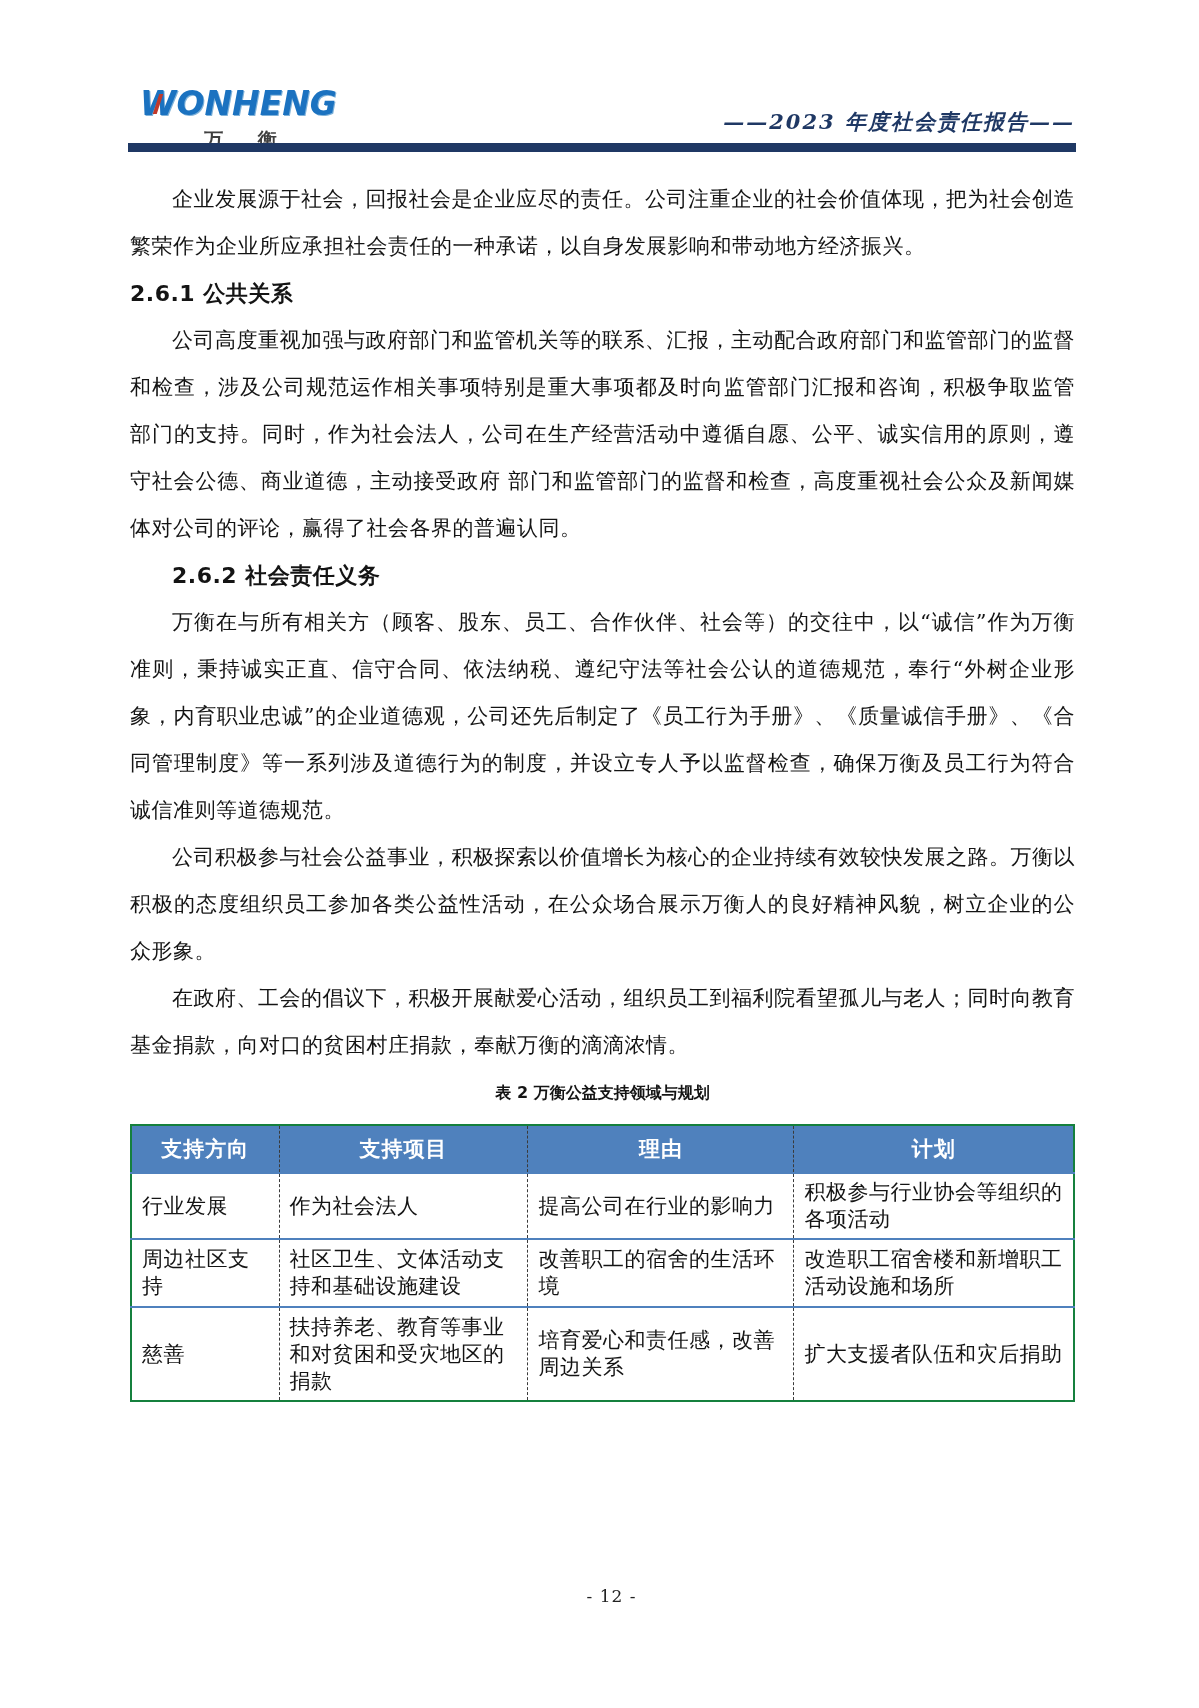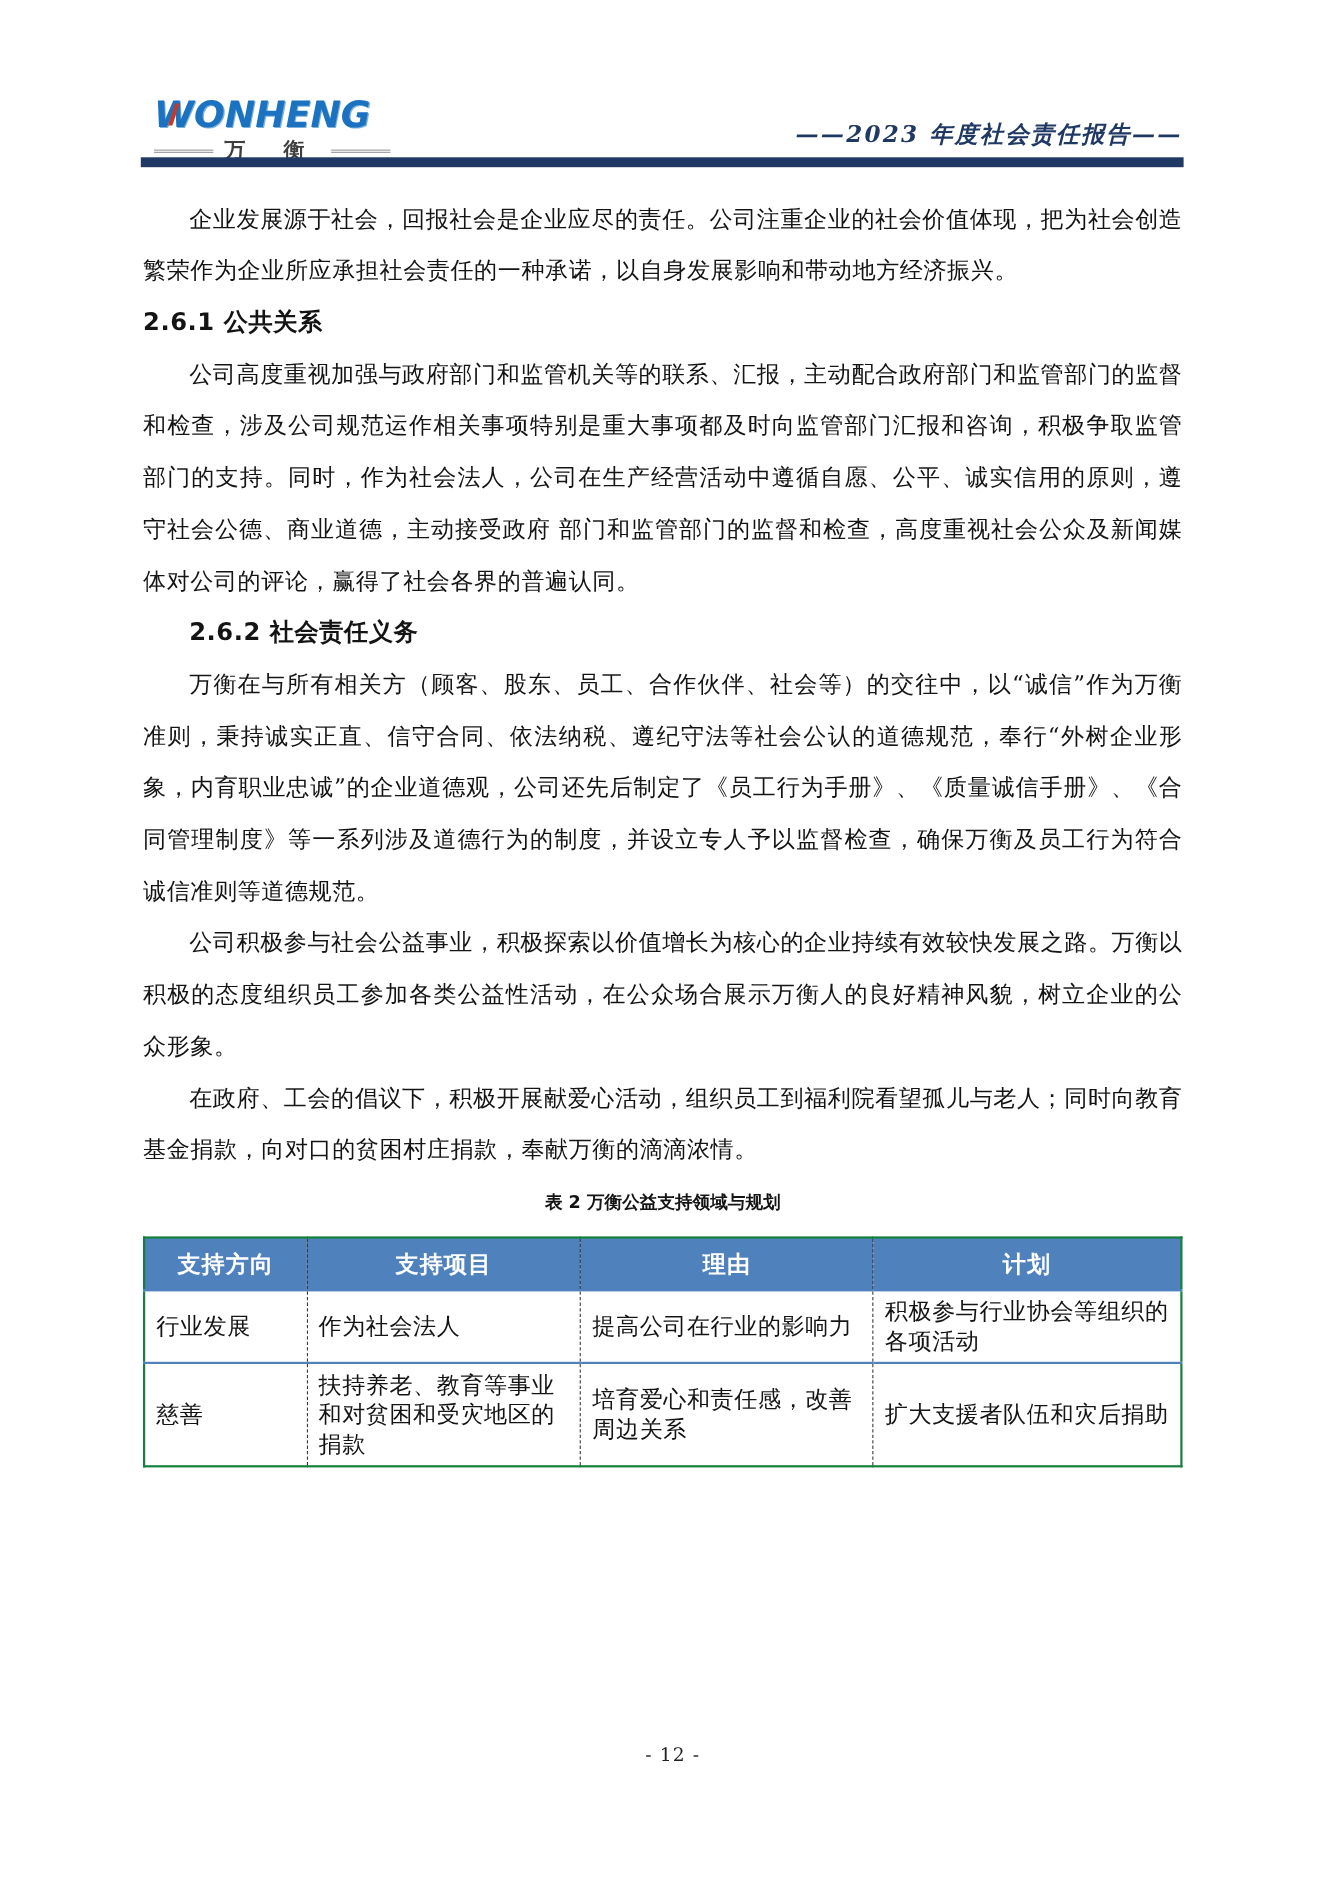--- a/index.html
+++ b/index.html
@@ -24,21 +24,21 @@
     text-shadow:1px 1px 0 #7fb2d9;
   }
   .logo-red-accent {
     position:absolute; left:16px; top:8px;
     width:4px; height:20px;
     background:#c23a2b;
     transform:skewX(-18deg);
   }
   .logo-sub {
     display:flex; align-items:center; justify-content:center;
-    margin-top:2px; color:#4a4a4a;
+    margin-top:2px; color:#4a4a4a;flex-direction:column;
   }
   .logo-sub-line { flex:1 1 auto; height:0; border-top:3px double #9a9a9a; }
   .logo-sub-text {
     padding:0 10px;
     font-family:"DejaVu Sans","Liberation Sans",sans-serif;
     font-weight:bold; font-size:19px; letter-spacing:14px;
     color:#3f3f3f; white-space:nowrap;
   }
   .header-title {
     position:absolute; top:108px; right:124px;
@@ -166,20 +166,26 @@
           <th>计划</th>
         </tr>
       </thead>
       <tbody>
         <tr class="r1">
           <td class="c">行业发展</td>
           <td>作为社会法人</td>
           <td>提高公司在行业的影响力</td>
           <td>积极参与行业协会等组织的各项活动</td>
         </tr>
+        <tr class="r2">
+          <td class="c">周边社区支持</td>
+          <td>社区卫生、文体活动支持和基础设施建设</td>
+          <td>改善职工的宿舍的生活环境</td>
+          <td>改造职工宿舍楼和新增职工活动设施和场所</td>
+        </tr>
         <tr class="r3">
           <td class="c">慈善</td>
           <td>扶持养老、教育等事业和对贫困和受灾地区的捐款</td>
           <td>培育爱心和责任感，改善周边关系</td>
           <td>扩大支援者队伍和灾后捐助</td>
         </tr>
       </tbody>
     </table>
   </div>
 

